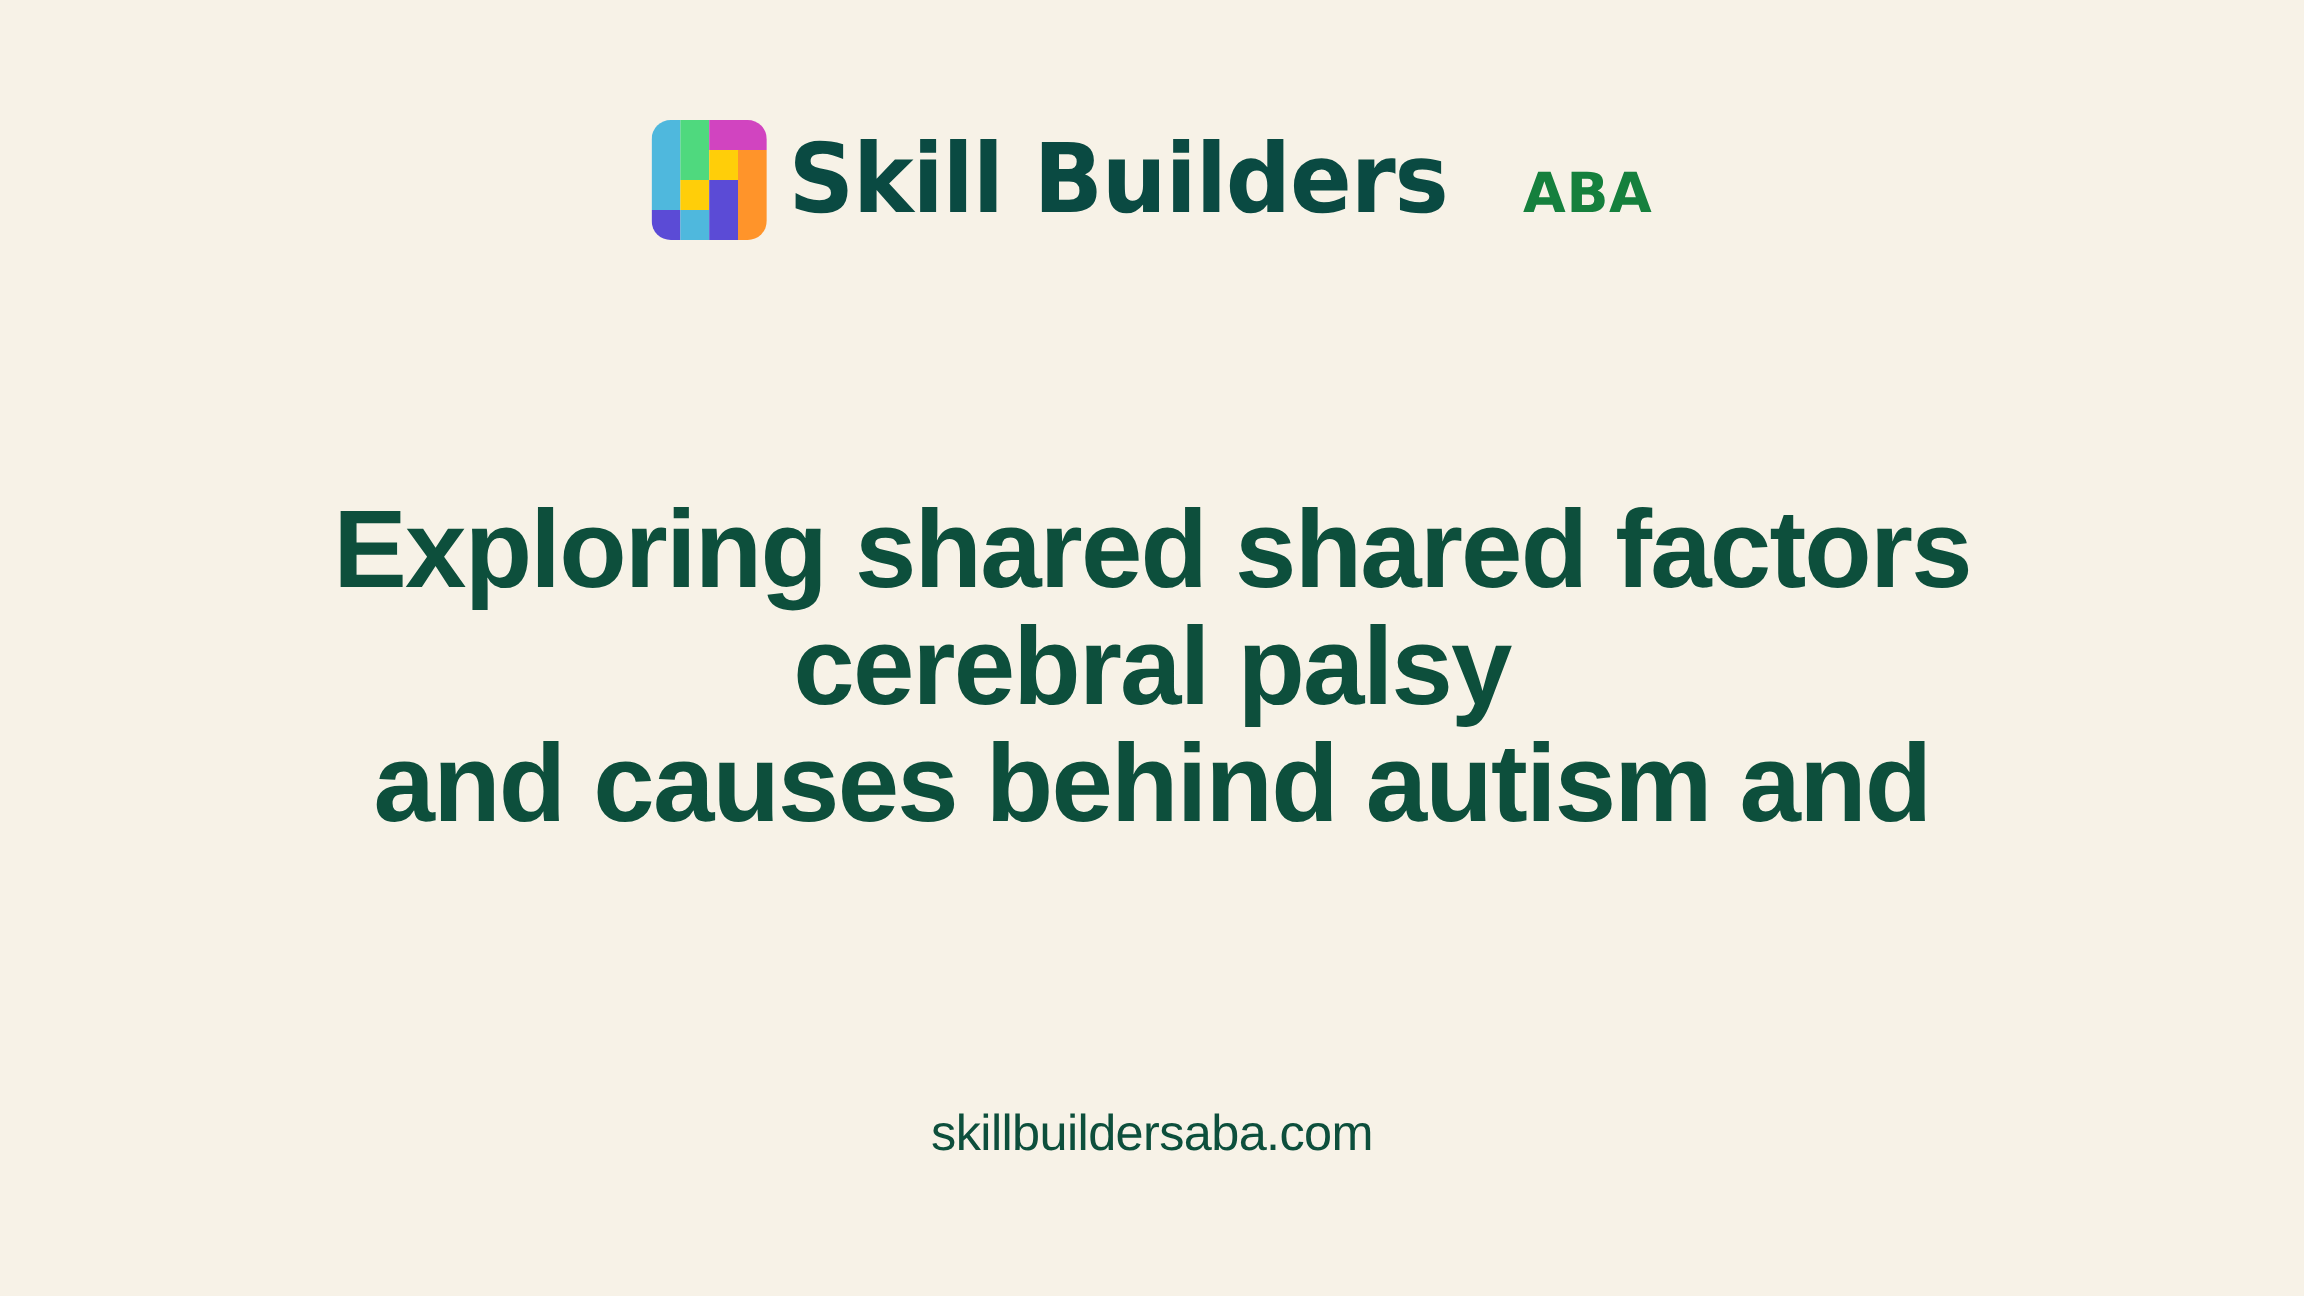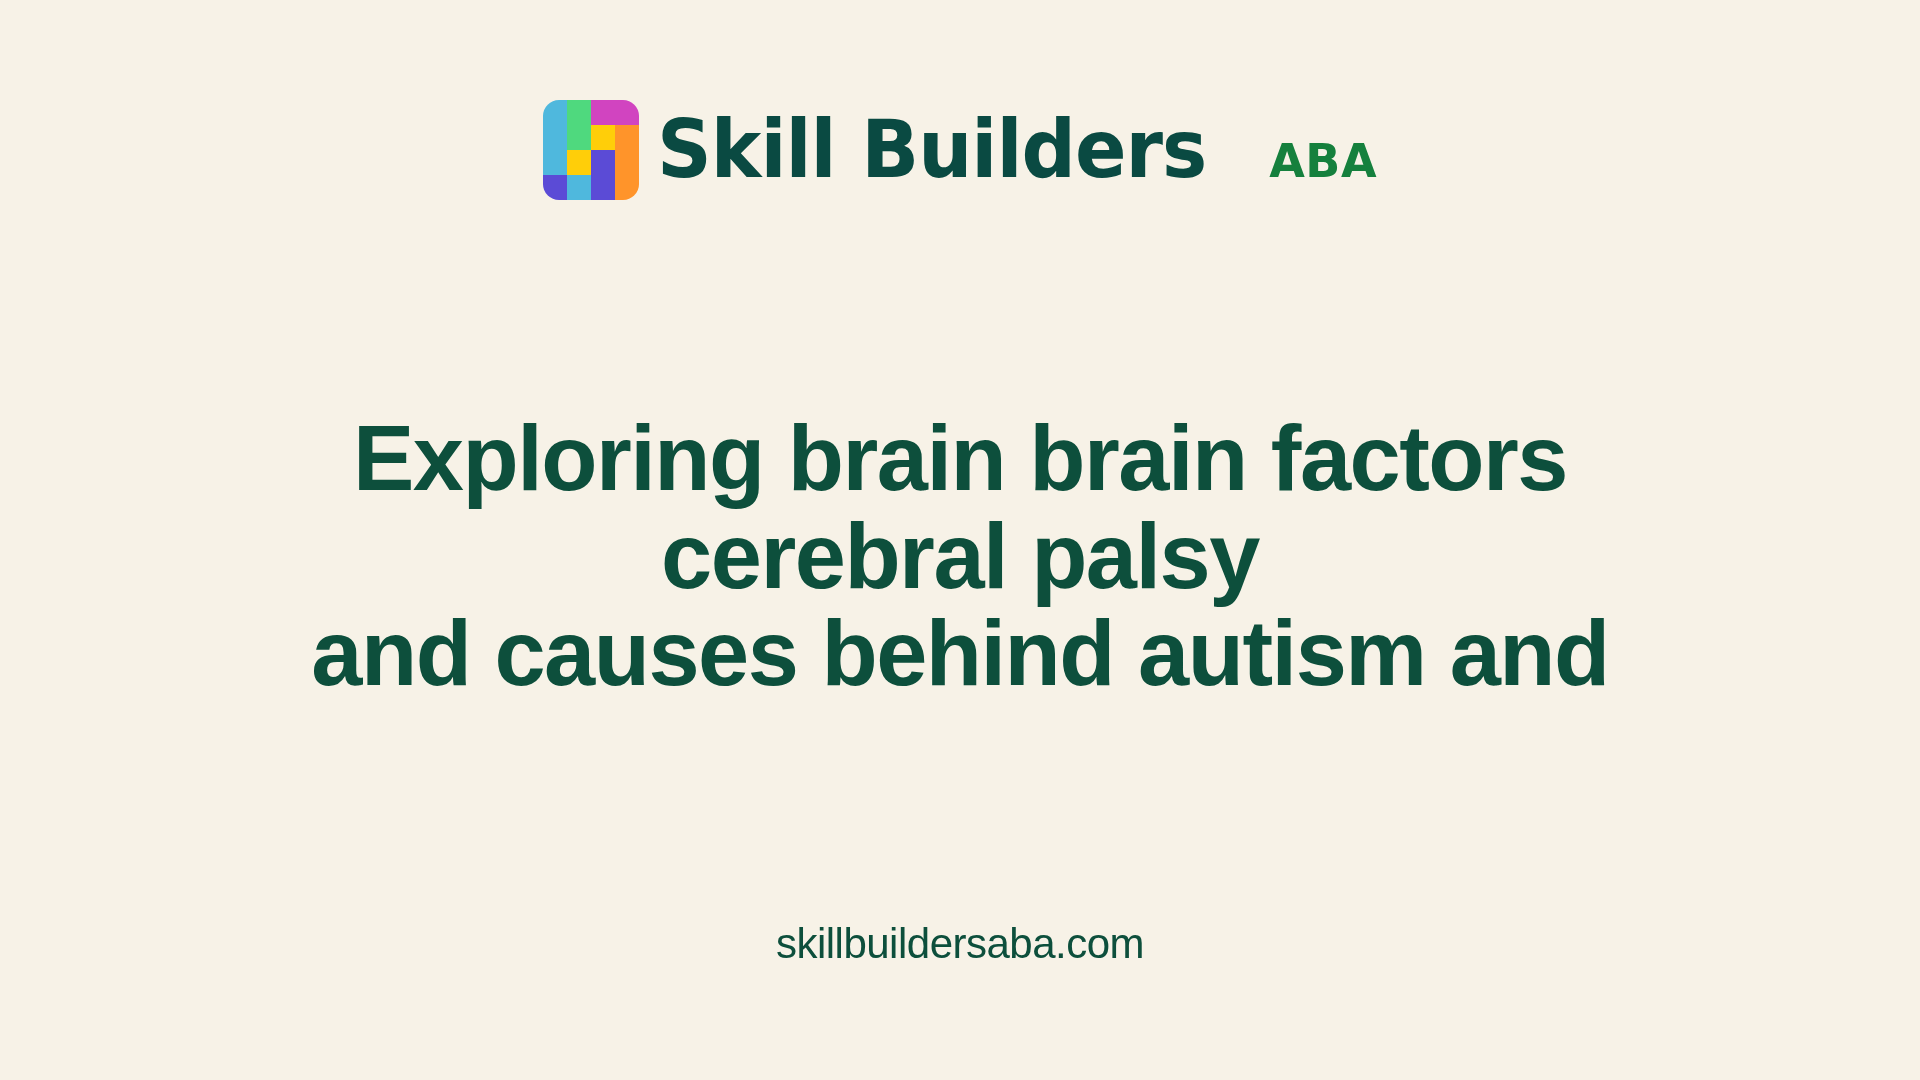--- a/index.html
+++ b/index.html
@@ -143,20 +143,20 @@
       </div>
 
     <div class="wordmark-wrap">
       <div class="wordmark" style="color: rgb(10, 74, 66);">Skill Builders</div>
       <div class="wordmark-sub" style="color: #15803d;">ABA</div>
     </div>
 
   </div>
 
   <div class="headline" style="color: rgb(13, 79, 60);">
-    <span class="headline-line">Exploring brain brain factors</span>
+    <span class="headline-line">Exploring shared shared factors</span>
     <span class="headline-line">cerebral palsy</span>
     <span class="headline-line">and causes behind autism and</span>
   </div>
 
   <div class="site-url" style="color: rgb(13, 79, 60);">skillbuildersaba.com</div>
 
 </div>
 
 </body></html>

